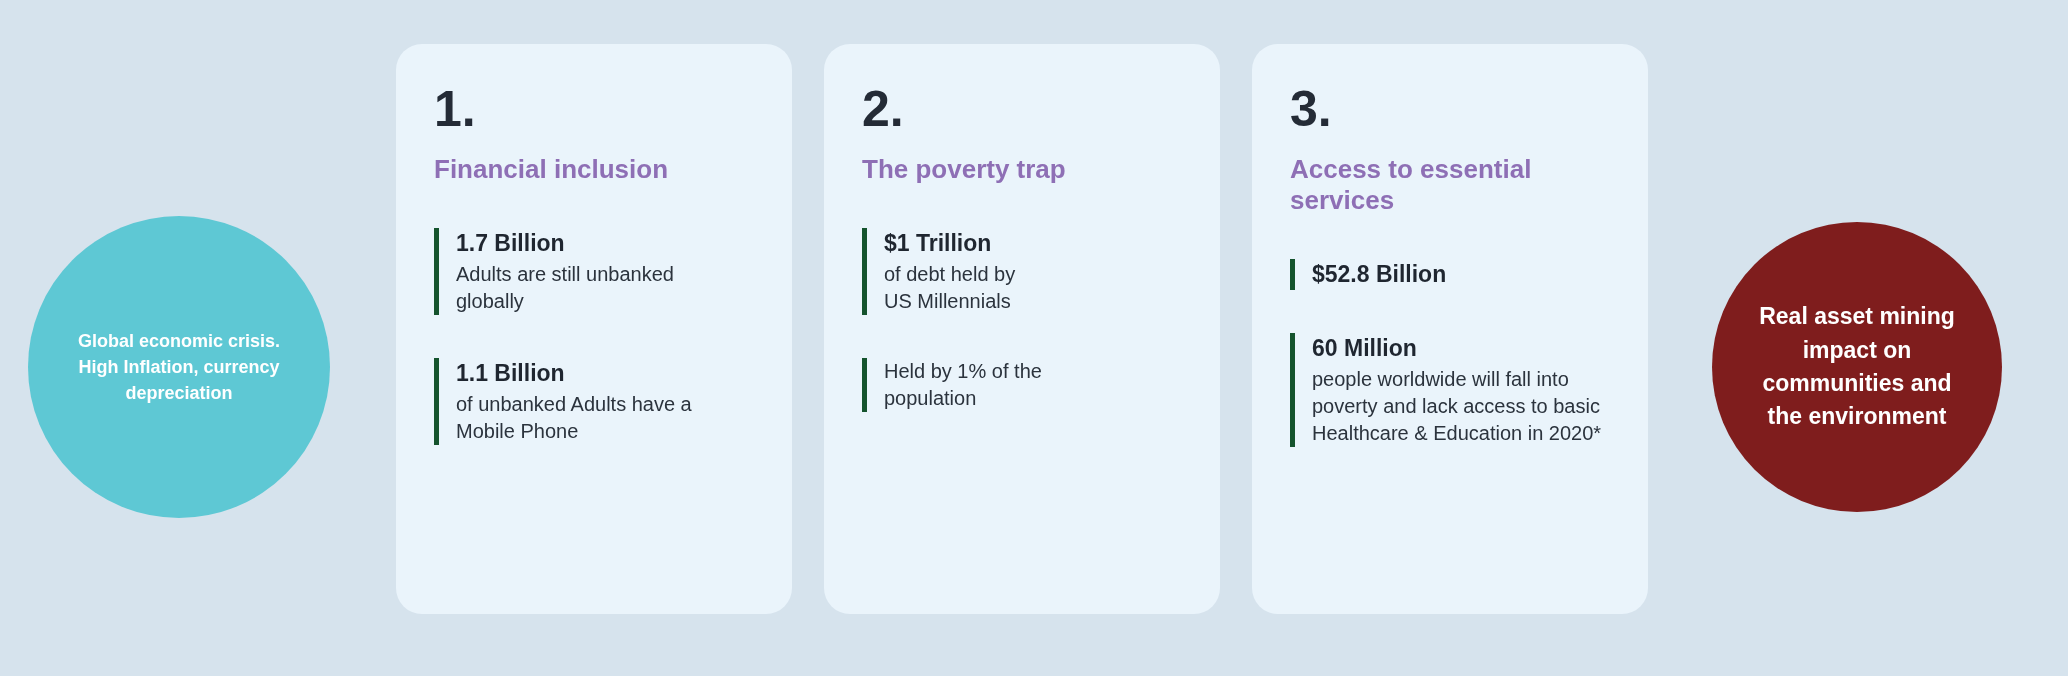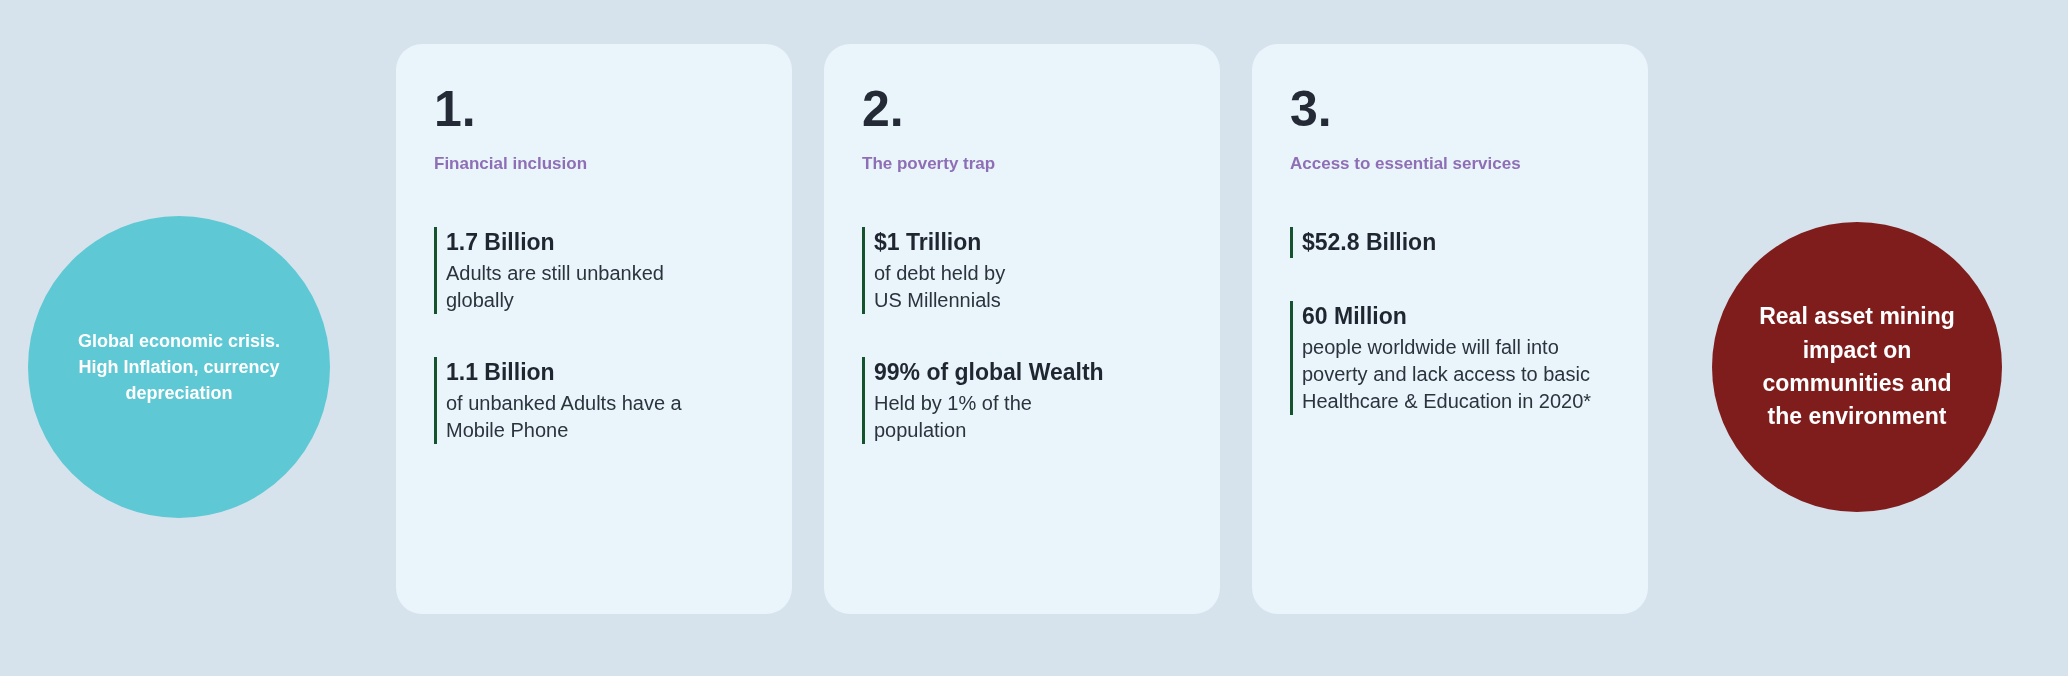--- a/index.html
+++ b/index.html
@@ -65,32 +65,32 @@
   .card-3 { left: 1252px; top: 44px; width: 396px; height: 570px; }
 
   .card-number {
     font-size: 50px;
     font-weight: bold;
     color: #242b36;
     line-height: 1.0;
     margin-bottom: 20px;
   }
   .card-title {
-    font-size: 17px;
+    font-size: 26px;
     font-weight: bold;
     color: #8e6fb5;
     line-height: 1.2;
     margin-bottom: 34px;
     min-height: 30px;
   }
   .card-title.two-line { margin-bottom: 24px; }
 
   .fact {
-    border-left: 3px solid #14532d;
-    padding-left: 9px;
+    border-left: 5px solid #14532d;
+    padding-left: 17px;
     margin-bottom: 30px;
     margin-top: 43px;
   }
   .fact-head {
     font-size: 23px;
     font-weight: bold;
     color: #1f2630;
     line-height: 1.35;
     margin-bottom: 2px;
   }
@@ -128,21 +128,20 @@
 
   <div class="card card-2">
     <div class="card-number">2.</div>
     <div class="card-title">The poverty trap</div>
     <div class="fact">
       <div class="fact-head">$1 Trillion</div>
       <div class="fact-body">of debt held by
 US Millennials</div>
     </div>
     <div class="fact">
-      <div class="fact-head">99% of global Wealth</div>
       <div class="fact-body">Held by 1% of the
 population</div>
     </div>
   </div>
 
   <div class="card card-3">
     <div class="card-number">3.</div>
     <div class="card-title two-line">Access to essential services</div>
     <div class="fact">
       <div class="fact-head">$52.8 Billion</div>

